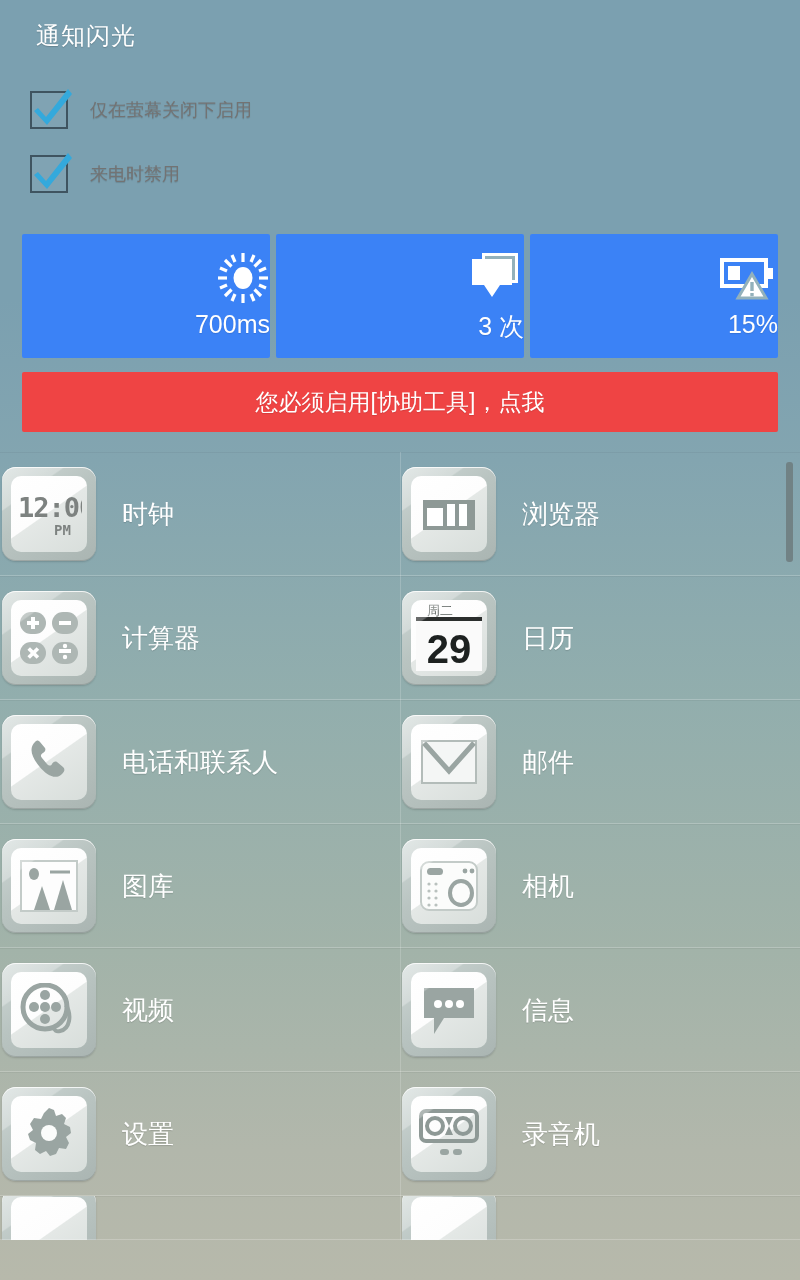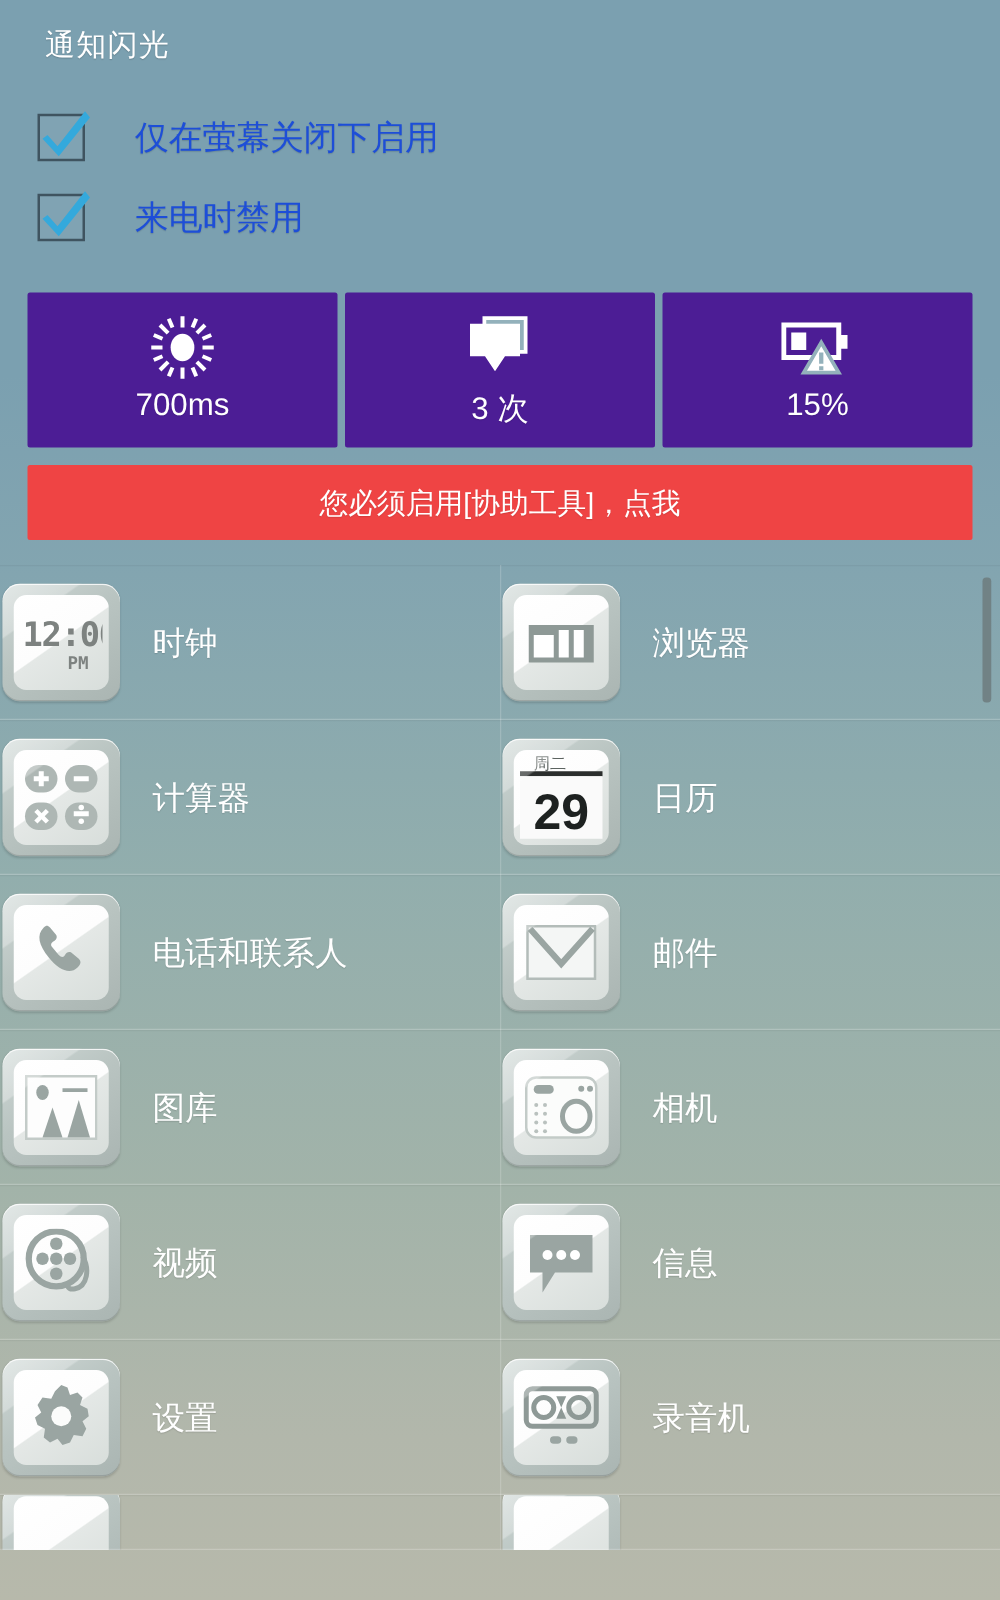--- a/index.html
+++ b/index.html
@@ -51,42 +51,42 @@
   .checkbox {
     width: 38px; height: 38px;
     border: 2px solid #3f5460;
     background: rgba(255,255,255,0.04);
     position: relative;
     flex: 0 0 auto;
   }
   .checkbox svg { position: absolute; left: -4px; top: -9px; }
 
   .checkbox-label {
-    margin-left: 40px;
-    font-size: 27px;
-    color: #1d4ed8;
+    margin-left: 22px;
+    font-size: 18px;
+    color: #737373;
     text-shadow: 0 1px 1px rgba(0,0,0,0.15);
     white-space: nowrap;
   }
 
   
   #stats-row {
     position: absolute;
     left: 22px; top: 234px;
     width: 756px; height: 124px;
     display: flex;
     gap: 6px;
   }
   .stat-cell {
     flex: 1 1 0;
-    background: #4c1d95;
+    background: #3b82f6;
     border-radius: 2px;
     display: flex;
     flex-direction: column;
-    align-items: center;
+    align-items: flex-end;
     justify-content: flex-start;
     padding-top: 16px;
     position: relative;
   }
   .stat-icon { height: 56px; display: flex; align-items: center; justify-content: center; }
   .stat-value {
     margin-top: 4px;
     font-size: 25px;
     color: #ffffff;
     text-shadow: 0 1px 1px rgba(0,0,0,0.12);

